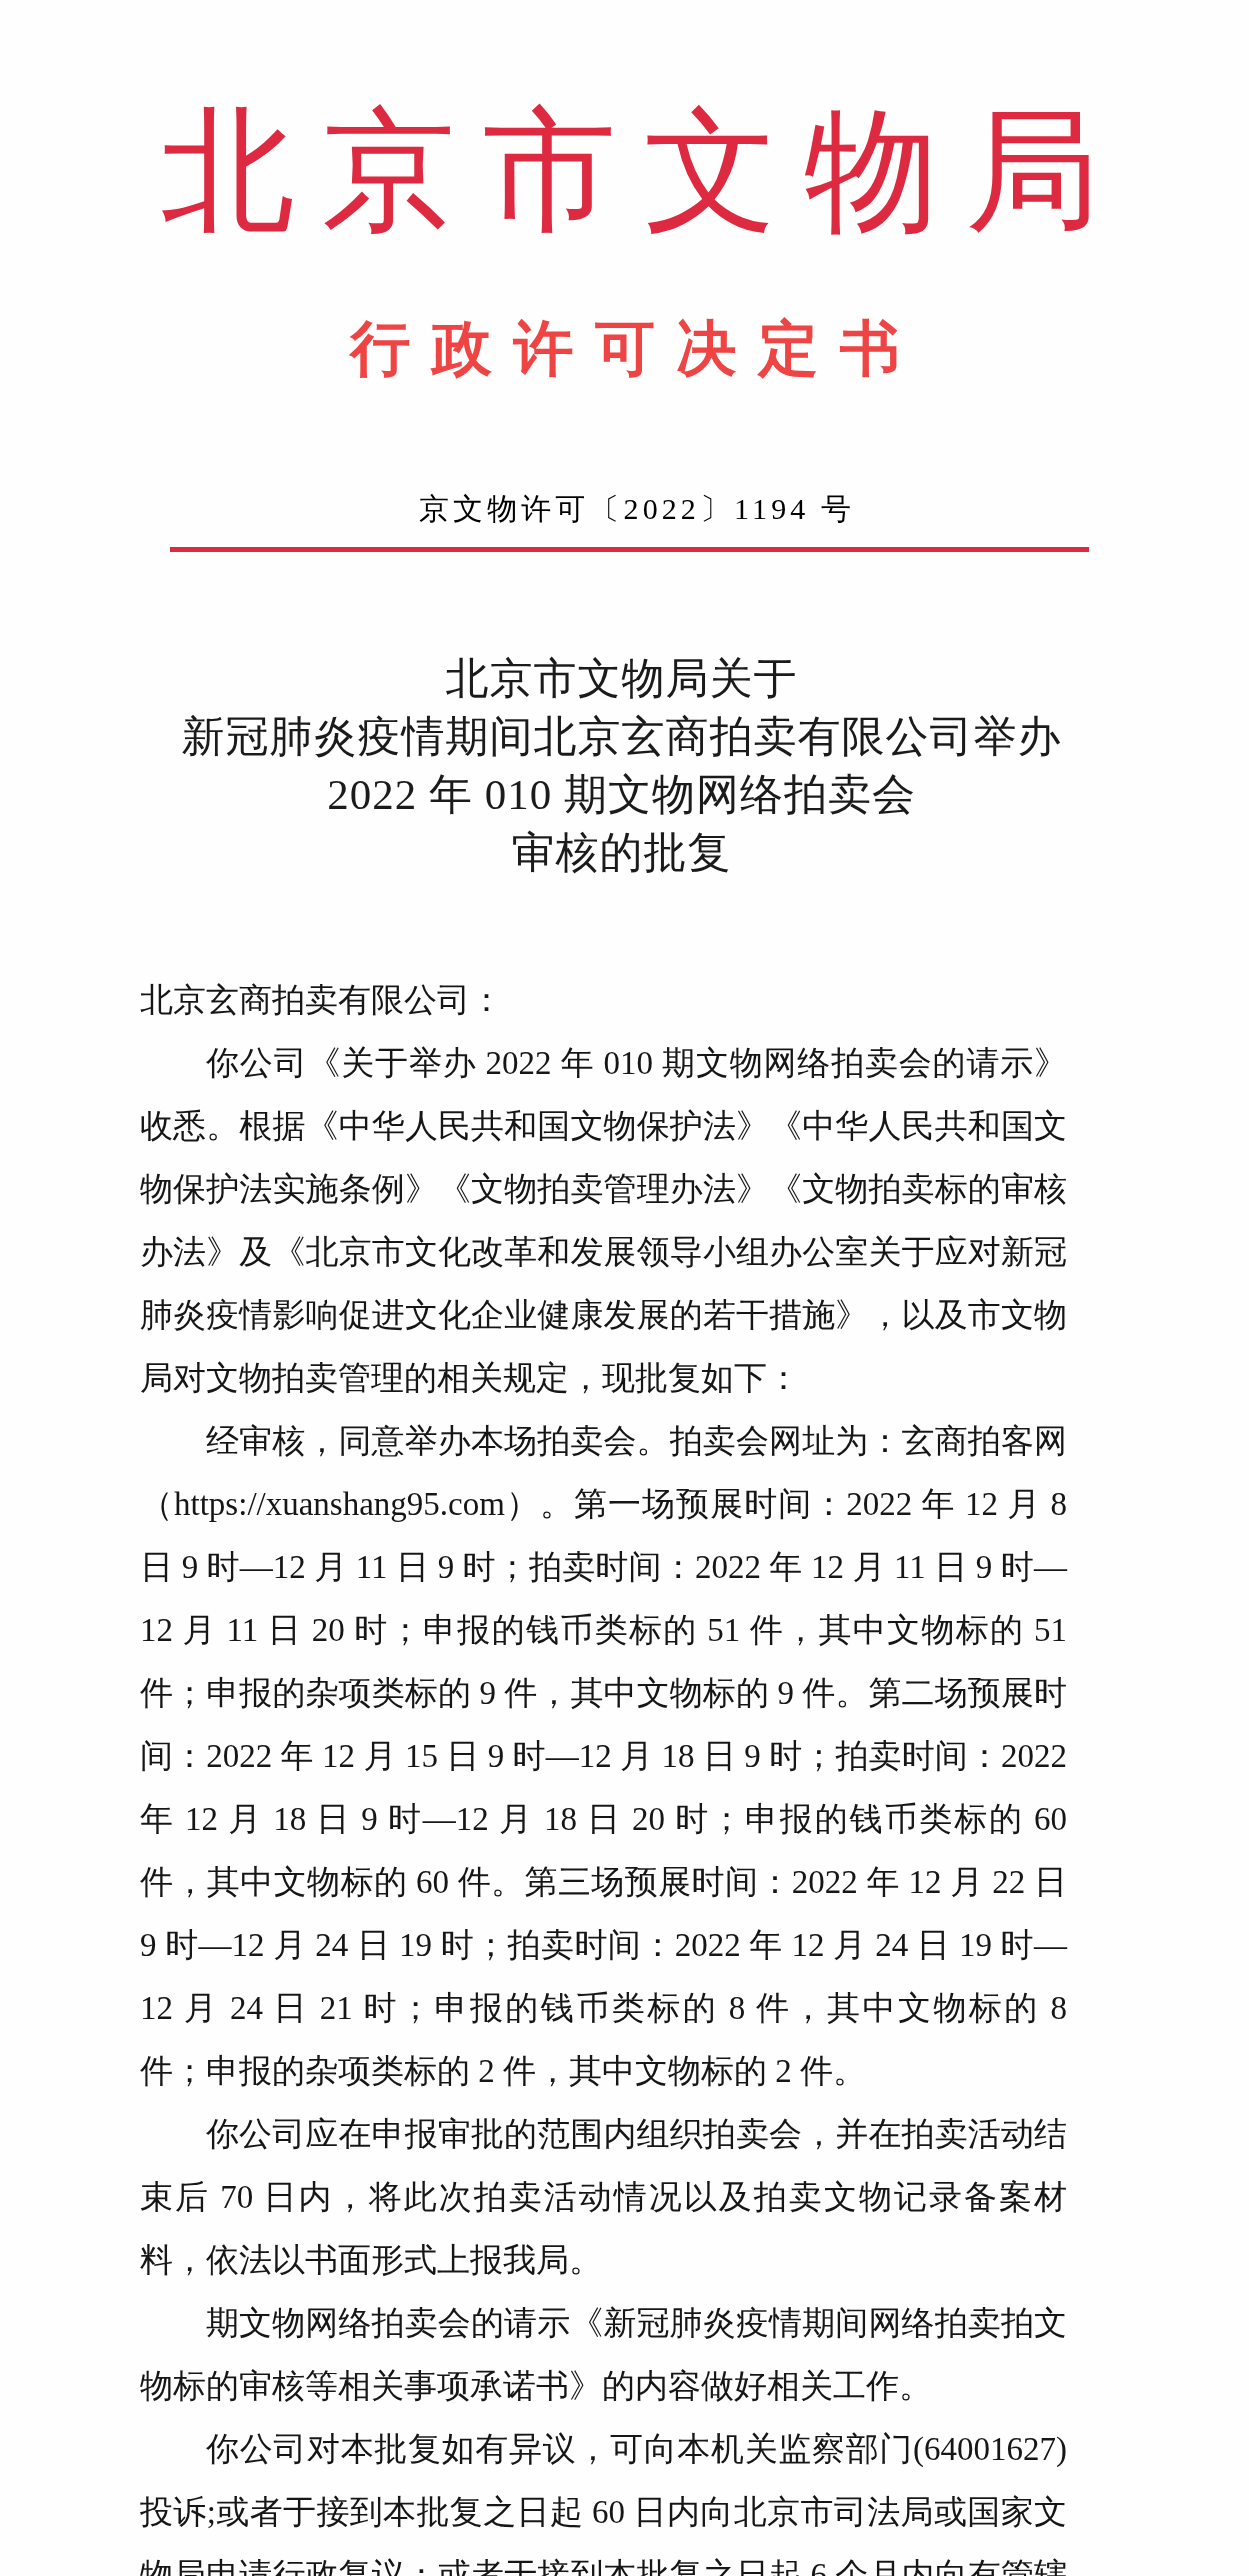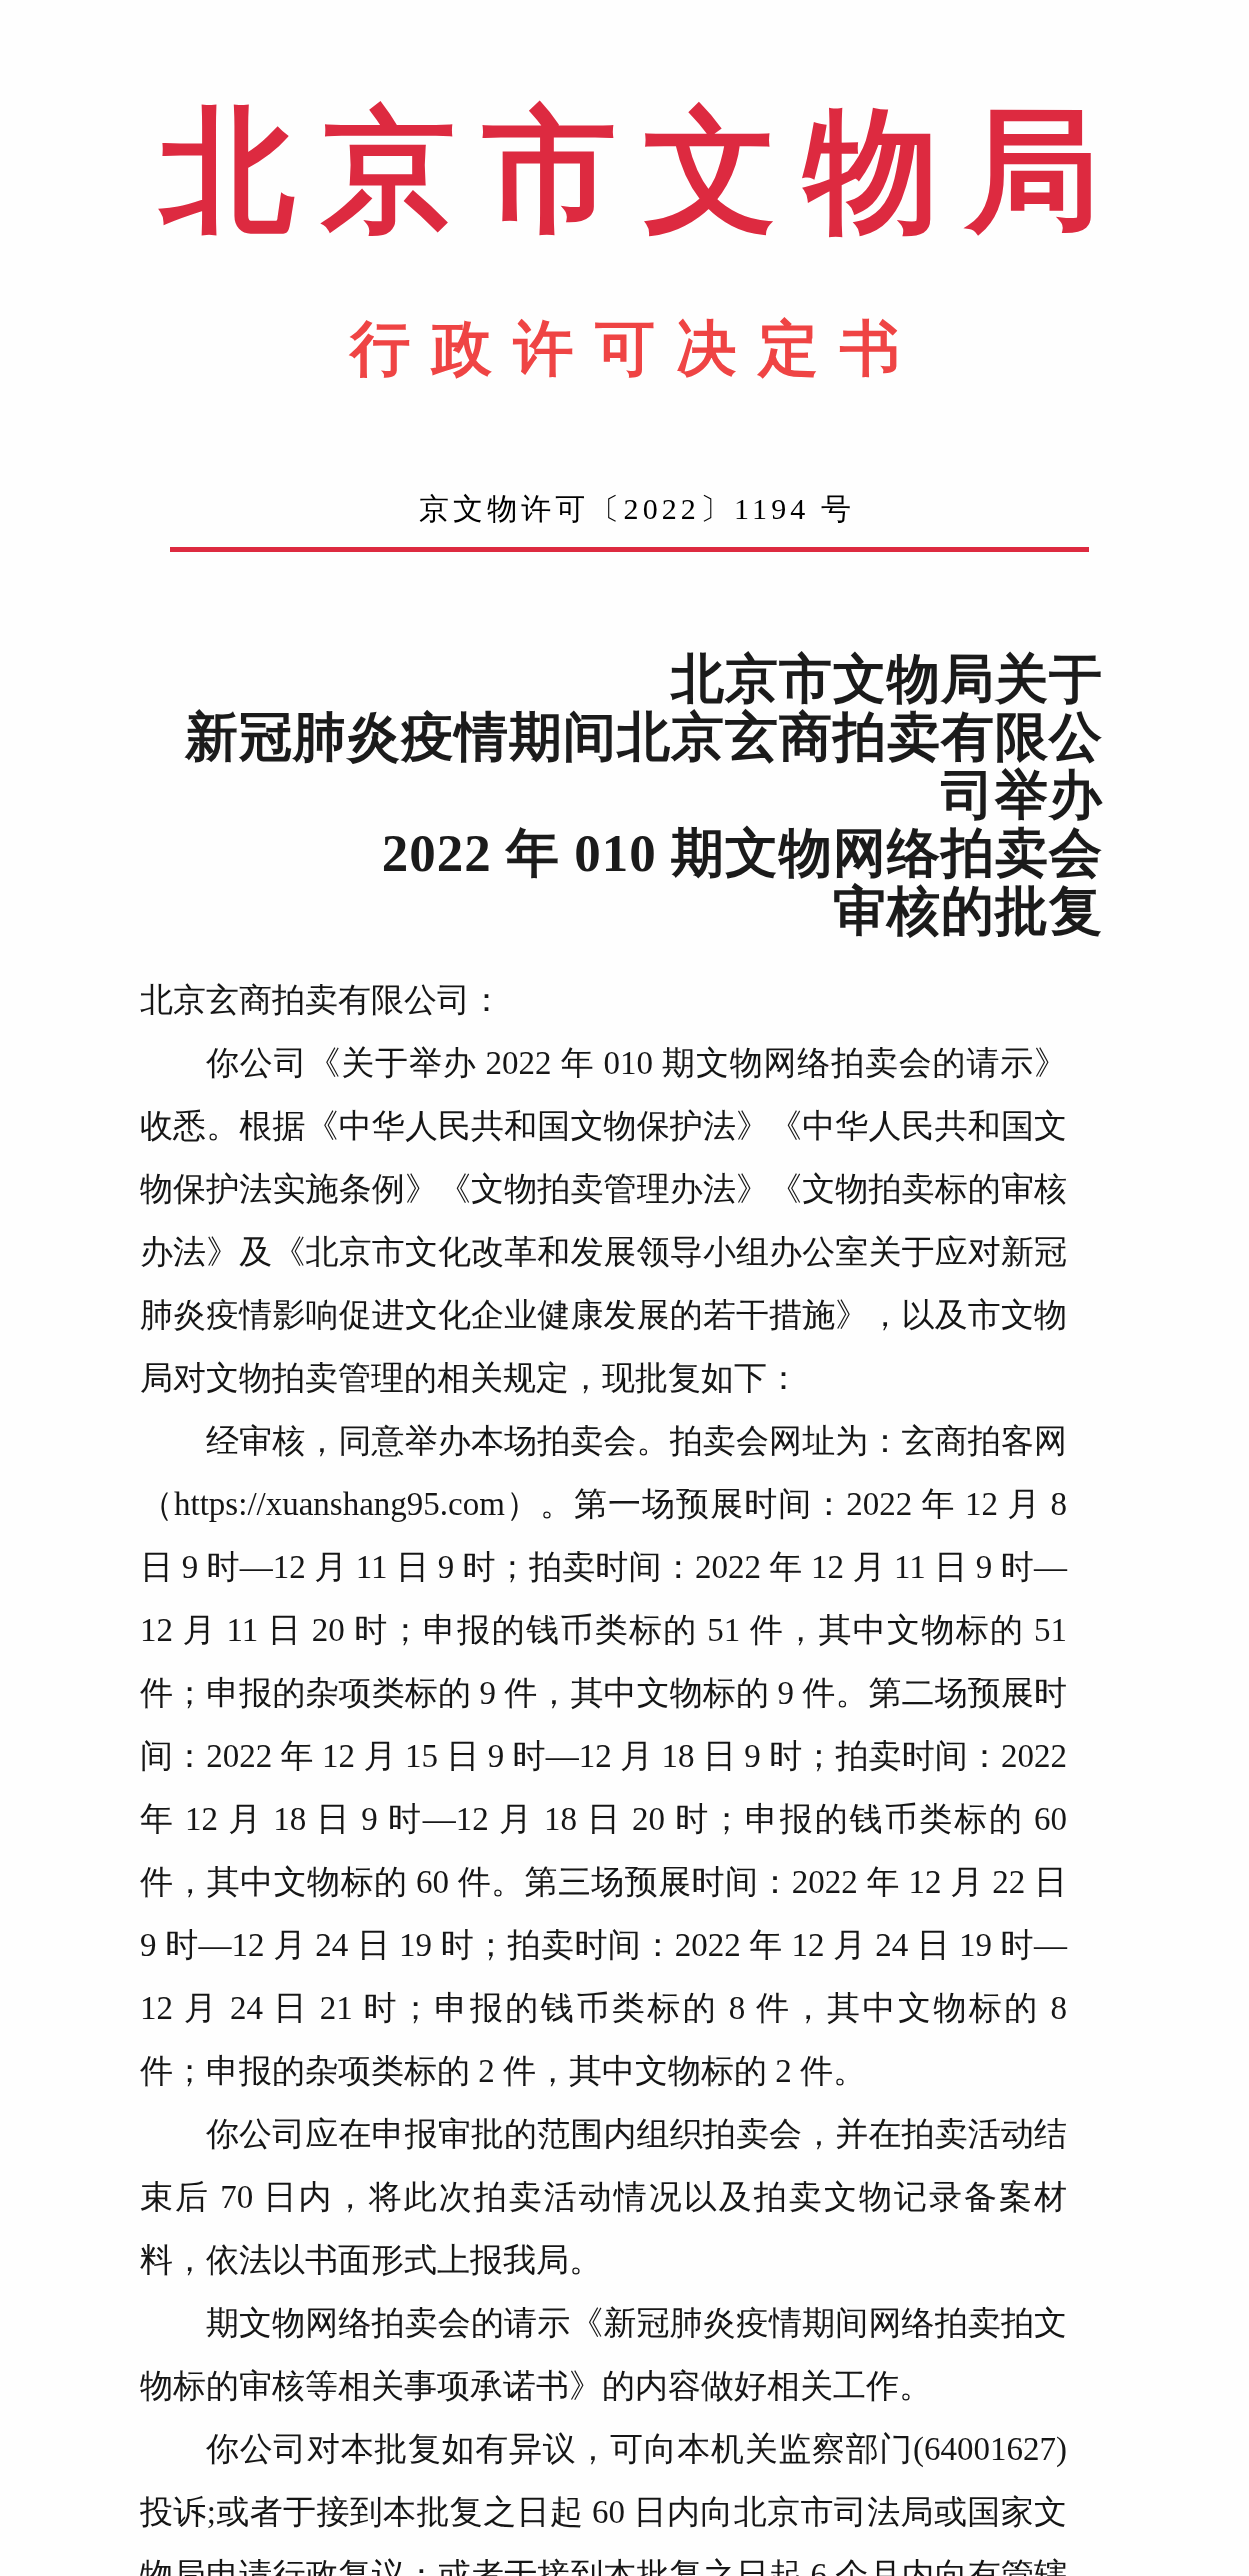--- a/index.html
+++ b/index.html
@@ -7,37 +7,37 @@
     position:relative; width:1250px; height:3608px; background:#fefefe;
     font-family:"Liberation Serif","DejaVu Serif",serif; color:#1b1b1b;
     overflow:hidden;
   }
   .abs { position:absolute; }
   
   .agency {
     top:95px; left:0; width:1250px; text-align:center;
     font-size:134px; line-height:155px; color:#dd2a40;
     letter-spacing:27px; padding-left:37px; box-sizing:border-box;
-    font-weight:700; white-space:nowrap;
+    font-weight:400; white-space:nowrap;
   }
   .doc-type {
     top:308px; left:0; width:1250px; text-align:center;
     font-size:60px; line-height:82px; color:#ef4444;
     letter-spacing:21.6px; padding-left:21.6px; box-sizing:border-box;
     font-weight:700; white-space:nowrap;
   }
   .doc-no {
     top:488px; left:170px; width:934px; text-align:center;
     font-size:30px; line-height:41px; letter-spacing:4.1px; color:#000000;
     white-space:nowrap;
   }
   .red-rule { top:547px; left:170px; width:919px; height:4.6px; background:#dd2a40; }
   
   .title-block { top:650px; left:140px; width:963px; text-align:center; }
-  .t-line { font-size:53px; line-height:58px; font-weight:700; letter-spacing:1px;text-align:right; }
+  .t-line { font-size:43px; line-height:58px; font-weight:400; letter-spacing:1px; }
   
   .body-text {
     top:969px; left:140px; width:927px;
     font-size:33px; line-height:63px; text-align:justify;
     color:#161616;
   }
   .body-text p { margin:0; padding:0; }
   .para { text-indent:2em; }
 </style>
 </head>

